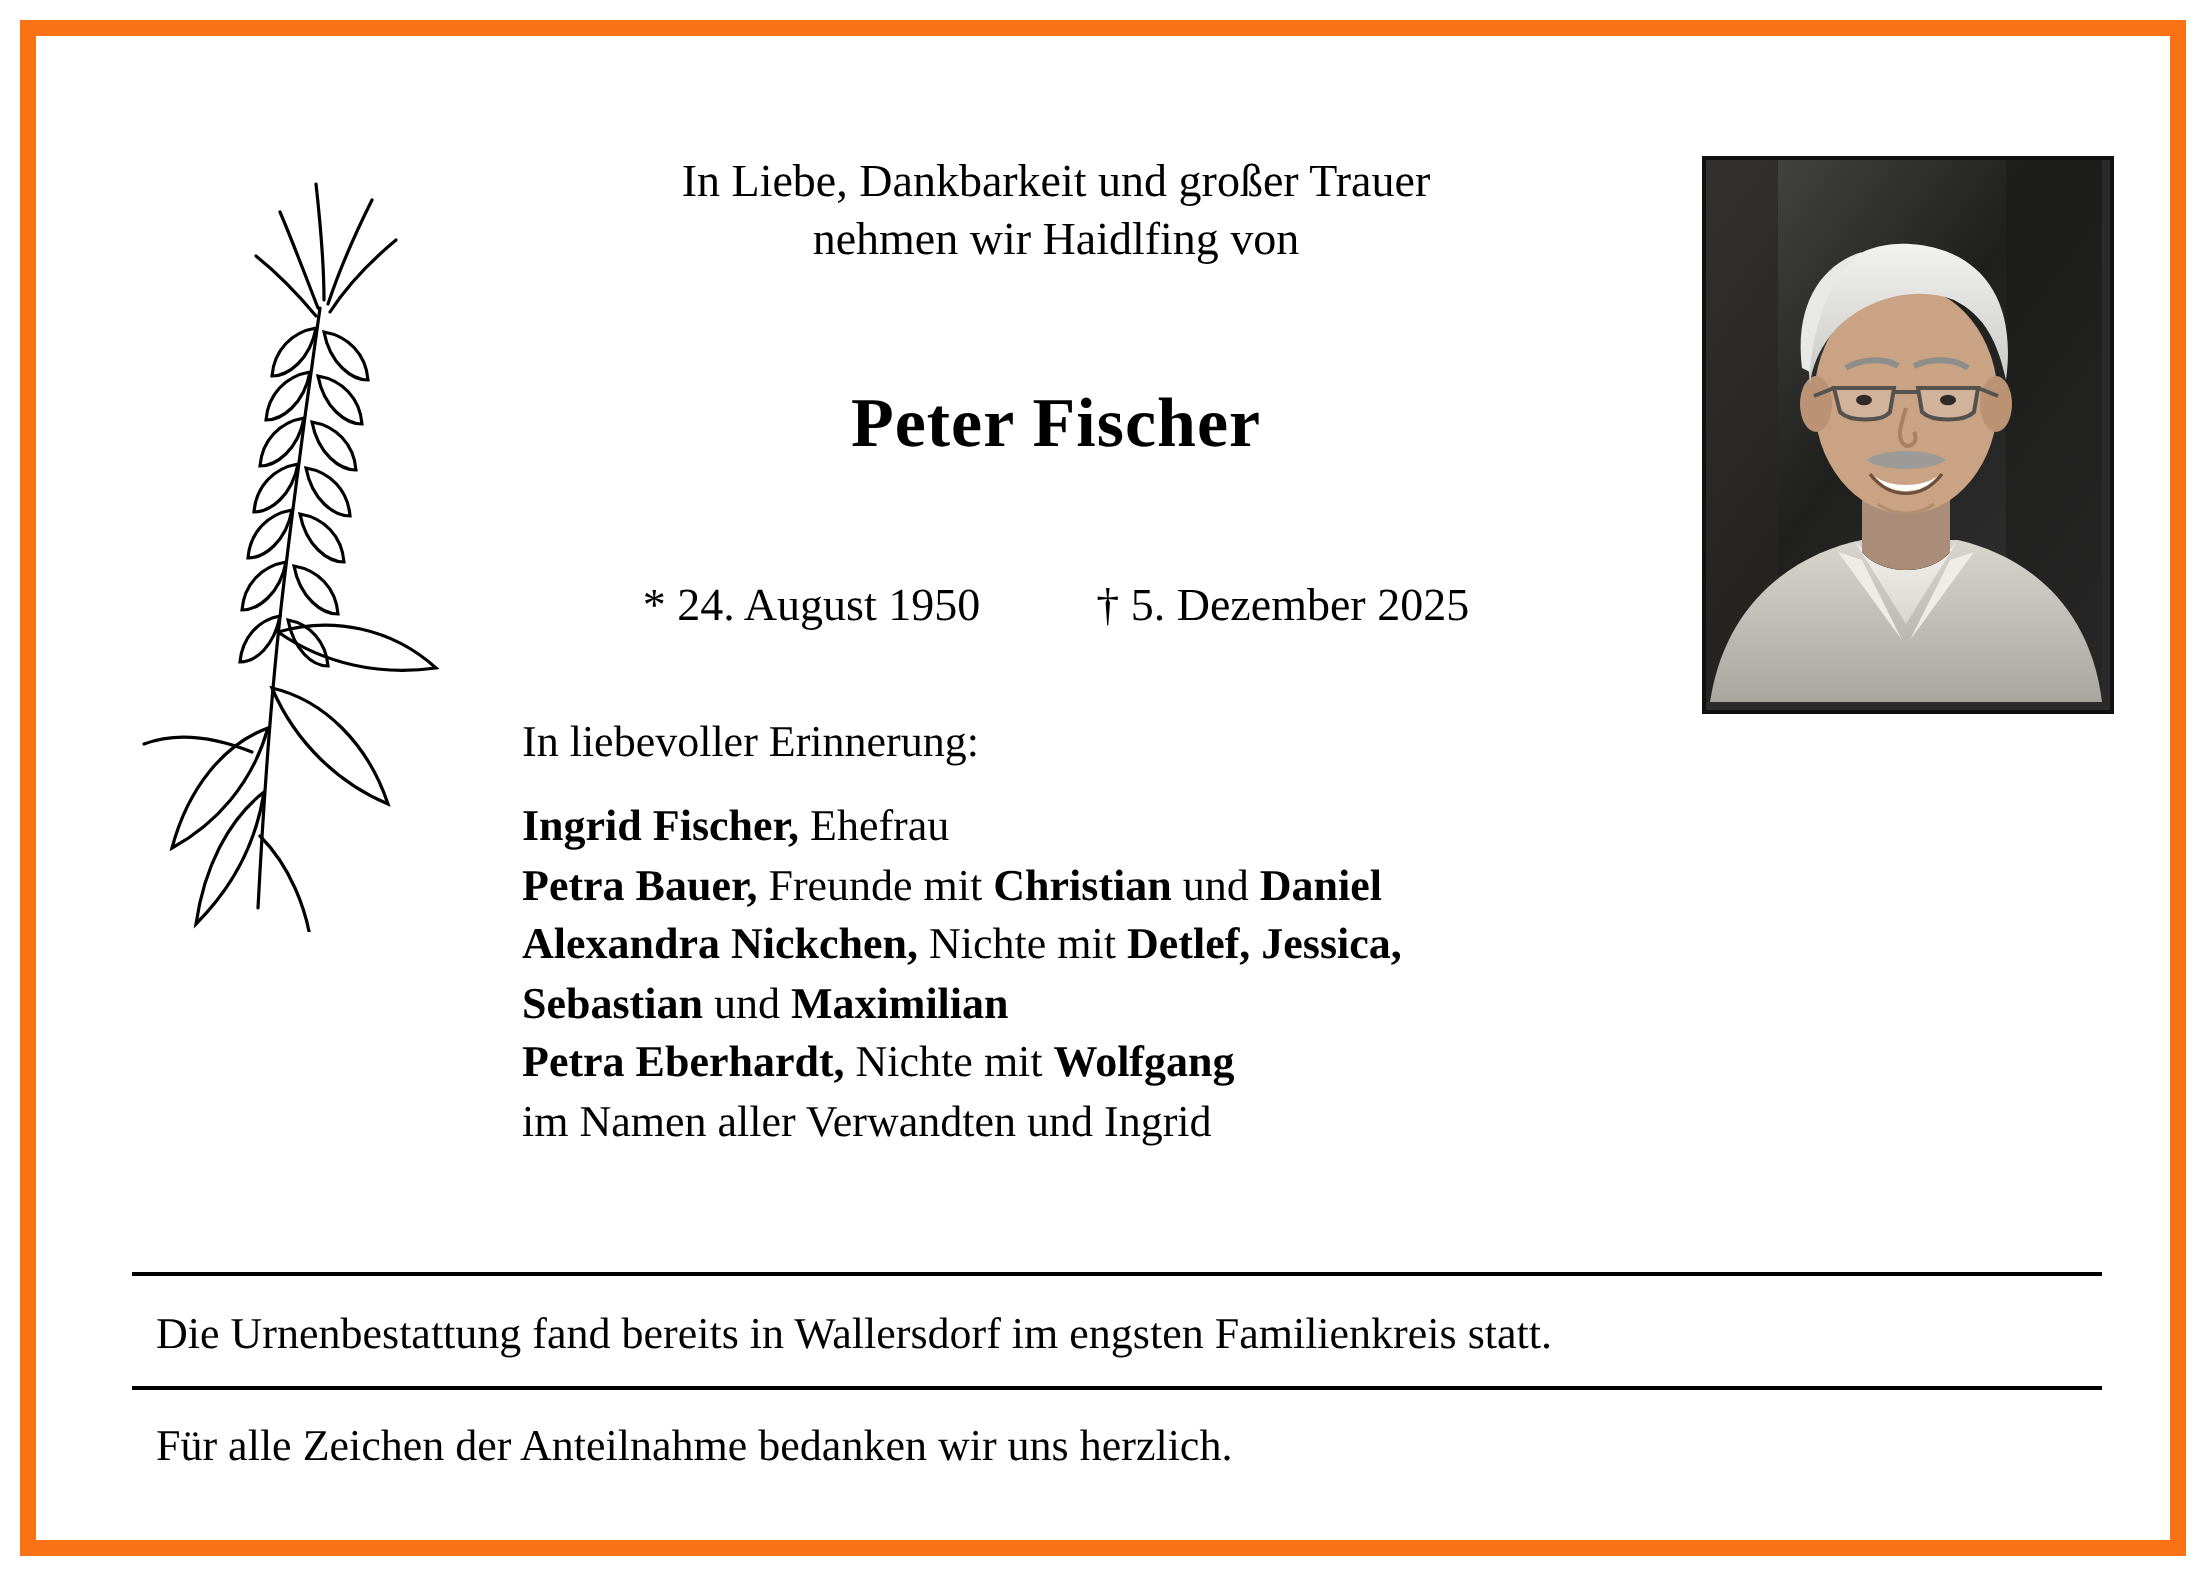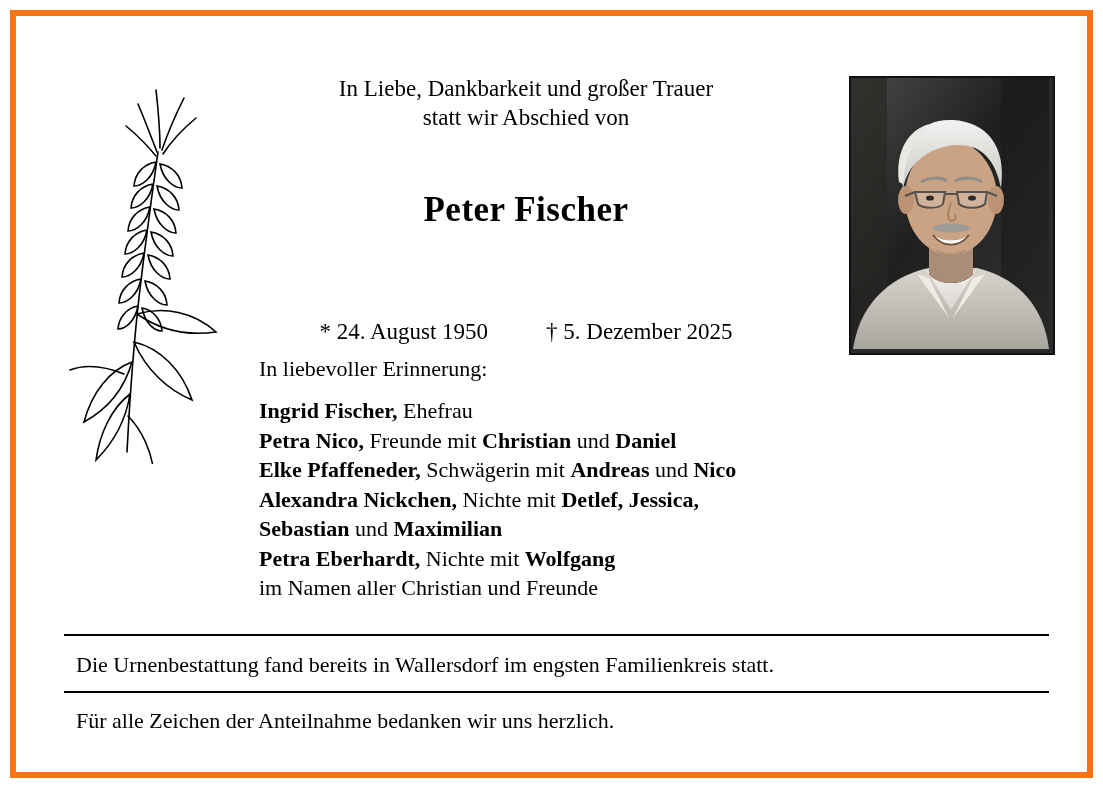--- a/index.html
+++ b/index.html
@@ -18,21 +18,21 @@
     background: #ffffff;
     box-sizing: border-box;
     overflow: hidden;
   }
   .obituary-frame {
     position: absolute;
     left: 10px;
     top: 10px;
     width: 1083px;
     height: 768px;
-    border: 6px solid #f97316;
+    border: 8px solid #f97316;
     box-sizing: border-box;
     background: #ffffff;
   }
   .inner {
     position: absolute;
     inset: 0;
     background: #ffffff;
   }
 
   
@@ -87,21 +87,20 @@
     font-size: 23px;
     font-weight: bold;
   }
   .dates {
     position: absolute;
     left: 200px;
     top: 272px;
     width: 620px;
     text-align: center;
     font-size: 23px;
-    margin-top: 31px;
   }
   .dates .born { margin-right: 58px; }
 
   .memory-label {
     position: absolute;
     left: 243px;
     top: 340px;
     font-size: 22px;
   }
   .family {
@@ -249,51 +248,48 @@
 
           <path d="M84 158 C 92 168, 108 168, 116 158 C 108 164, 92 164, 84 158 Z" fill="#ffffff"></path>
           <path d="M82 157 C 92 170, 108 170, 118 157" stroke="#6d4f3c" stroke-width="1.6" fill="none"></path>
 
           <path d="M86 172 C 94 178, 106 178, 114 172" stroke="#b08e70" stroke-width="1.6" fill="none"></path>
         </svg>
       </div>
 
       <div class="intro">
         <div>In Liebe, Dankbarkeit und großer Trauer</div>
-        <div>statt wir Abschied von</div>
+        <div>nehmen wir Haidlfing von</div>
       </div>
 
       <div class="name">Peter Fischer</div>
 
       <div class="dates">
         <span class="born">* 24. August 1950</span><span>† 5. Dezember 2025</span>
       </div>
 
       <div class="memory-label">In liebevoller Erinnerung:</div>
 
       <div class="family">
         <div class="ln">
           <b>Ingrid Fischer,</b><span> Ehefrau</span>
         </div>
         <div class="ln">
-          <b>Petra Nico,</b><span> Freunde mit </span><b>Christian</b><span> und </span><b>Daniel</b>
-        </div>
-        <div class="ln">
-          <b>Elke Pfaffeneder,</b><span> Schwägerin mit </span><b>Andreas</b><span> und </span><b>Nico</b>
+          <b>Petra Bauer,</b><span> Freunde mit </span><b>Christian</b><span> und </span><b>Daniel</b>
         </div>
         <div class="ln">
           <b>Alexandra Nickchen,</b><span> Nichte mit </span><b>Detlef, Jessica,</b>
         </div>
         <div class="ln">
           <b>Sebastian</b><span> und </span><b>Maximilian</b>
         </div>
         <div class="ln">
           <b>Petra Eberhardt,</b><span> Nichte mit </span><b>Wolfgang</b>
         </div>
-        <div class="ln">im Namen aller Christian und Freunde</div>
+        <div class="ln">im Namen aller Verwandten und Ingrid</div>
       </div>
 
       <div class="rule rule-top"></div>
       <div class="note1">Die Urnenbestattung fand bereits in Wallersdorf im engsten Familienkreis statt.</div>
       <div class="rule rule-mid"></div>
       <div class="note2">Für alle Zeichen der Anteilnahme bedanken wir uns herzlich.</div>
 
     </div>
   </div>
 </div>

